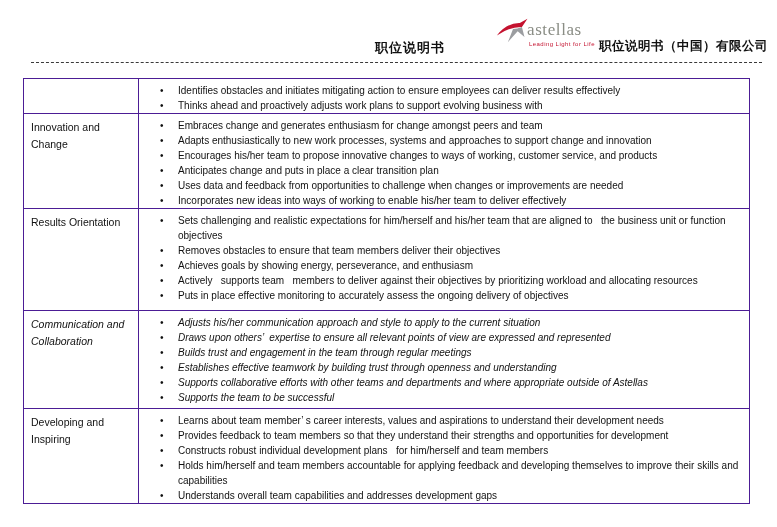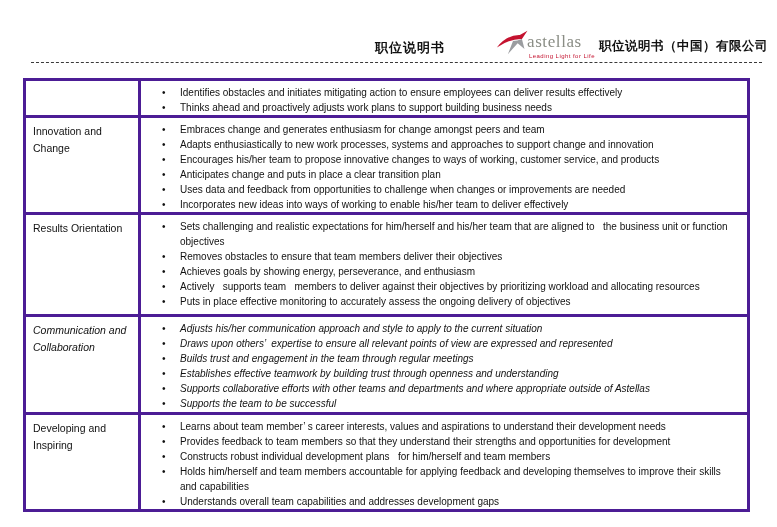--- a/index.html
+++ b/index.html
@@ -4,31 +4,31 @@
 <style>
   * { margin:0; padding:0; box-sizing:border-box; }
   html,body { background:#ffffff; }
   body { font-family:"Liberation Sans","DejaVu Sans",sans-serif; color:#111; }
   .page { position:relative; width:777px; height:527px; background:#fff; overflow:hidden; }
 
   
   .doc-title { position:absolute; left:375px; top:39px; font-size:13px; font-weight:bold; letter-spacing:1px; color:#111; }
   .company   { position:absolute; left:599px; top:38px; font-size:12.5px; font-weight:bold; letter-spacing:0.5px; color:#111; }
 
-  .logo { position:absolute; left:496px; top:24px; width:95px; height:42px; }
+  .logo { position:absolute; left:496px; top:12px; width:95px; height:42px; }
   .logo .star { position:absolute; left:0; top:5px; }
   .logo .brand { position:absolute; left:31px; top:8px; font-size:17px; letter-spacing:0.6px; color:#8a8d85; font-family:"Liberation Serif","DejaVu Serif",serif; }
   .logo .tagline { position:absolute; left:33px; top:29px; font-size:6px; letter-spacing:0.45px; color:#c4122f; white-space:nowrap; }
 
   .dashes { position:absolute; left:31px; top:62px; width:731px; border-top:1.5px dashed #3a3a3a; }
 
   
   .comp-table { position:absolute; left:23px; top:78px; width:727px; border-collapse:collapse; table-layout:fixed; }
   .comp-table col.c1 { width:115px; }
-  .comp-table td { border:3px solid #4c1d95; vertical-align:top; }
+  .comp-table td { border:1px solid #4c1d95; vertical-align:top; }
   .comp-table td.label-cell { padding:5px 6px 0 7px; font-size:10.5px; line-height:17px; color:#111; }
   .comp-table td.bullet-cell { padding:0; }
   .comp-table tr.r0 td { height:30px; }
   .comp-table tr.r1 td { height:95px;margin-top:46px; }
   .comp-table tr.r2 td { height:102px; }
   .comp-table tr.r3 td { height:98px;font-style:italic; }
   .comp-table tr.r4 td { height:95px; }
 
   ul.bullets { list-style:none; padding:4px 8px 0 0; }
   ul.bullets li { position:relative; padding-left:39px; font-size:10px; line-height:15px; color:#111;
@@ -59,21 +59,21 @@
     <colgroup>
         <col class="c1">
         <col class="c2">
       </colgroup>
     <tbody>
       <tr class="r0">
         <td class="label-cell"></td>
         <td class="bullet-cell">
           <ul class="bullets">
             <li>Identifies obstacles and initiates mitigating action to ensure employees can deliver results effectively</li>
-            <li>Thinks ahead and proactively adjusts work plans to support building business needs</li>
+            <li>Thinks ahead and proactively adjusts work plans to support evolving business with</li>
           </ul>
         </td>
       </tr>
       <tr class="r1">
         <td class="label-cell">Innovation and Change</td>
         <td class="bullet-cell">
           <ul class="bullets">
             <li>Embraces change and generates enthusiasm for change amongst peers and team</li>
             <li>Adapts enthusiastically to new work processes, systems and approaches to support change and innovation</li>
             <li>Encourages his/her team to propose innovative changes to ways of working, customer service, and products</li>

